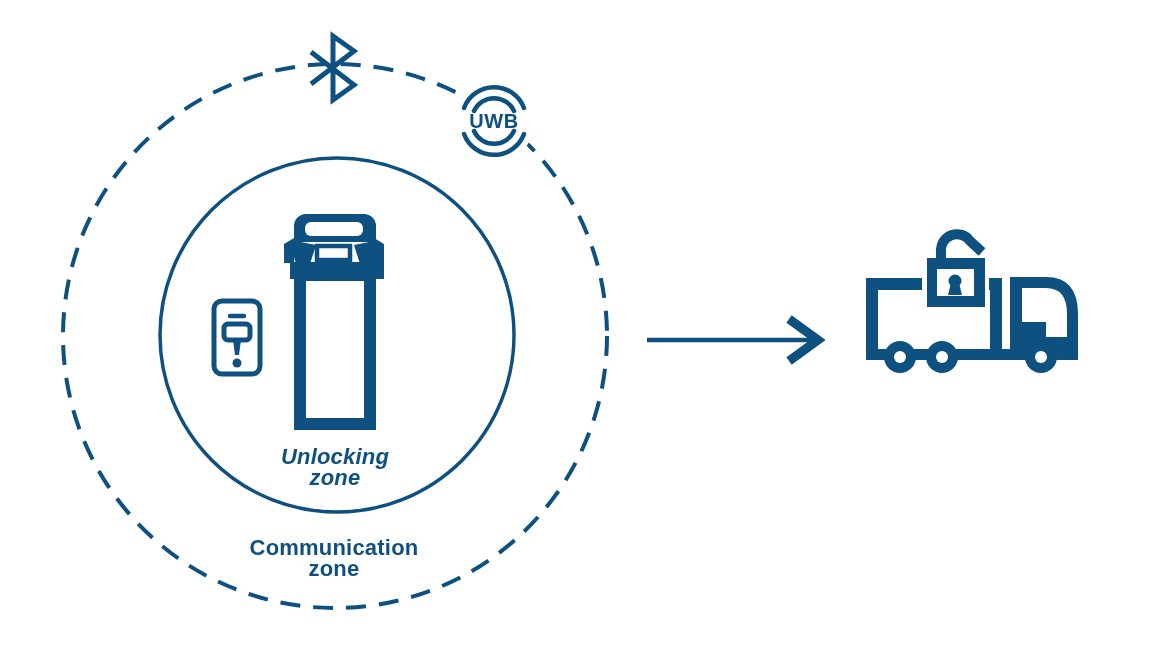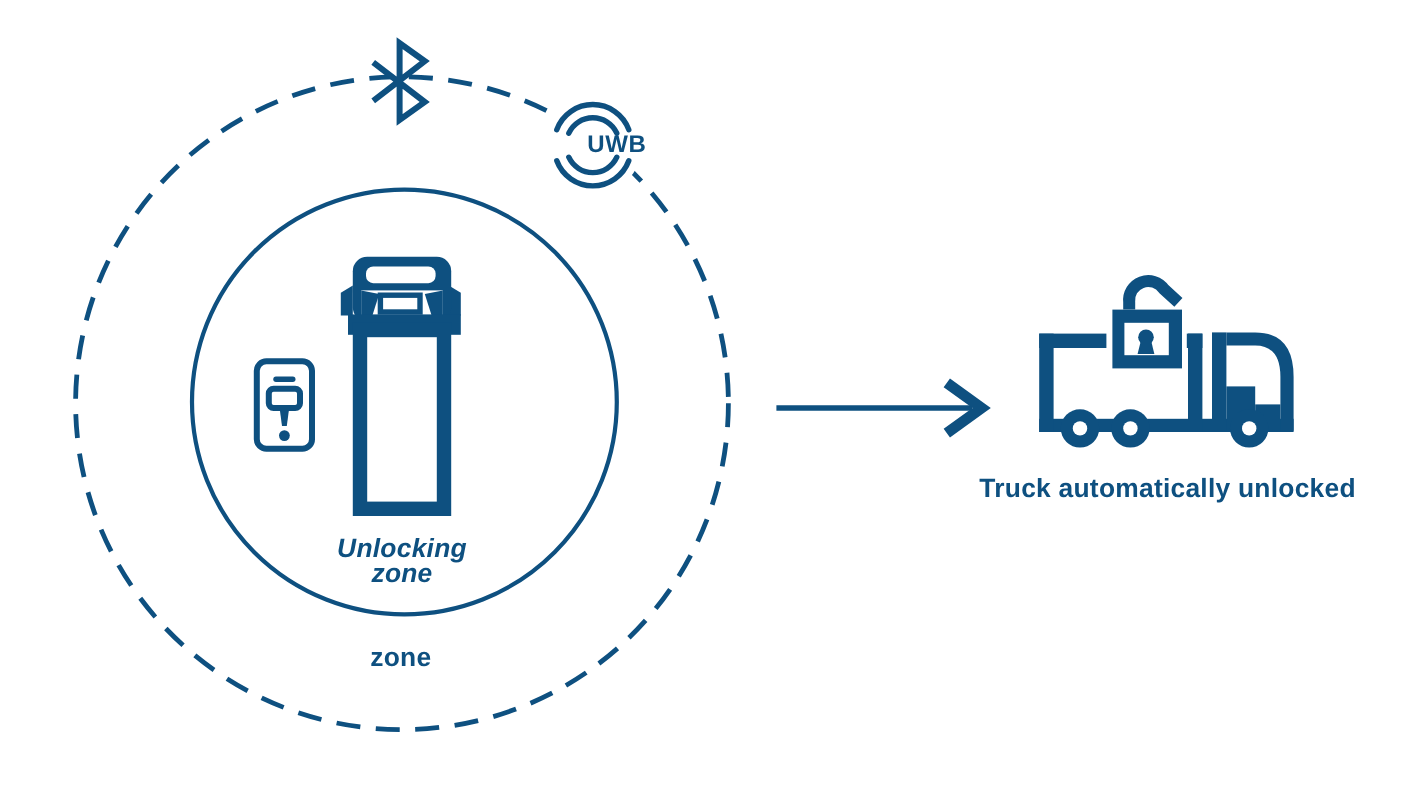--- a/index.html
+++ b/index.html
@@ -21,21 +21,21 @@
     font-weight:bold;
     text-align:center;
     line-height:21px;
     font-size:22px;
     letter-spacing:0.2px;
     white-space:nowrap;
   }
   .label .line{display:block;}
   .uwb-label{
     position:absolute;
-    left:474px;top:110px;width:80px;
+    left:454px;top:110px;width:80px;
     color:var(--blue);
     font-weight:bold;
     font-size:20px;
     text-align:center;
     letter-spacing:0.5px;
   }
   .zone-unlocking{left:235px;top:446px;width:200px;font-style:italic;}
   .zone-communication{left:234px;top:537px;width:200px;}
   .result-label{left:773px;top:396px;width:400px;}
 </style>
@@ -125,18 +125,18 @@
   </svg>
 
   <div class="uwb-label">UWB</div>
 
   <div class="label zone-unlocking">
     <span class="line">Unlocking</span>
     <span class="line">zone</span>
   </div>
 
   <div class="label zone-communication">
+    <span class="line">Communication</span>
     <span class="line">zone</span>
   </div>
 
-  <div class="label result-label">Truck automatically unlocked</div>
 
 </div>
 
 </body></html>

